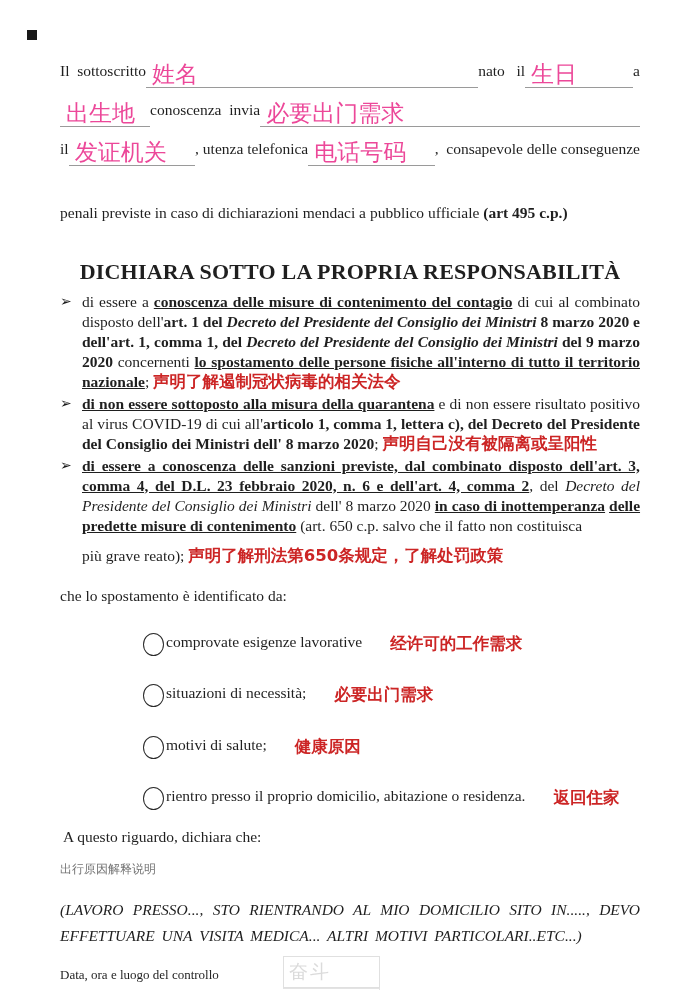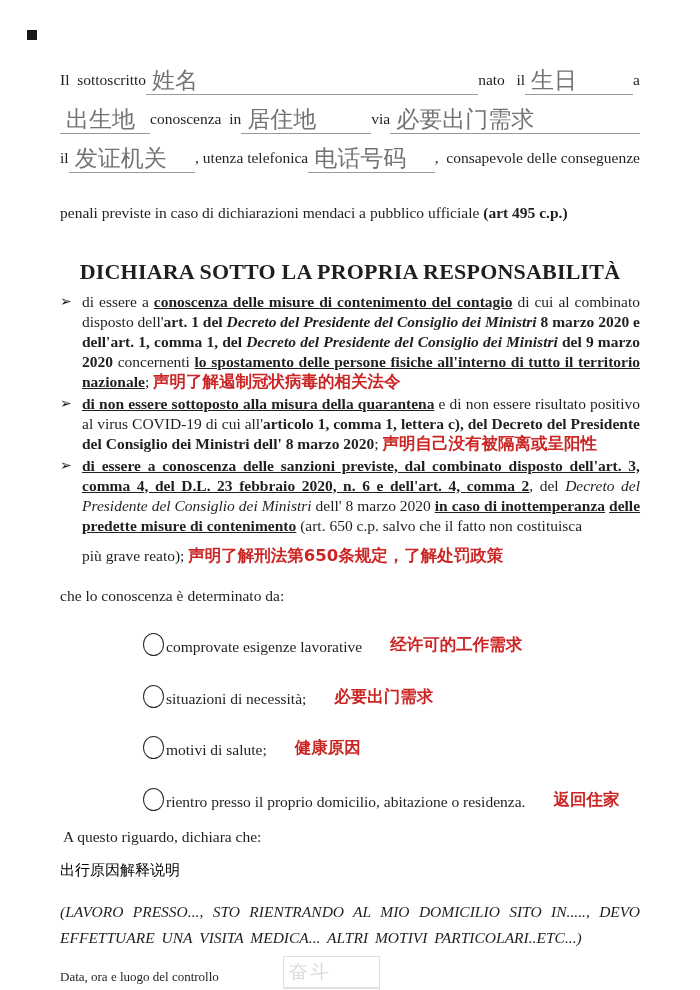--- a/index.html
+++ b/index.html
@@ -3,55 +3,55 @@
 <meta charset="utf-8">
 <style>
   html,body{margin:0;padding:0;background:#ffffff;}
   .page{
     position:relative; width:700px; height:990px; background:#fff; overflow:hidden;
     font-family:"Liberation Serif", serif; color:#1f1f1f;
   }
   .corner{position:absolute; left:27px; top:30px; width:10px; height:10px; background:#181818;}
   .content{padding:62px 60px 0 60px;}
   
-  .frow{display:flex; align-items:center; height:39px;}
+  .frow{display:flex; align-items:flex-start; height:39px;}
   .flabel{font-size:15.5px; white-space:pre; padding-bottom:3px;}
   .ffield{border-bottom:1px solid #9a9a9a; display:flex; align-items:flex-end;}
   .cjk-ph{
     font-family:"DejaVu Sans", sans-serif; font-size:23px; line-height:1.05;
-    padding:0 2px 1px 6px; white-space:nowrap; color:#737373;
+    padding:0 2px 1px 6px; white-space:nowrap; color:#ec4899;
   }
   .grow{flex:1 1 auto;}
   
   .line{font-size:15.5px; line-height:22.5px;}
   .b{font-weight:bold;}
   .i{font-style:italic;}
   .bi{font-weight:bold; font-style:italic;}
   .bu{font-weight:bold; text-decoration:underline;}
   .red{color:#cc2525; font-weight:bold; font-family:"DejaVu Sans", sans-serif; font-size:16.5px;}
   .title{
     margin-top:34px; text-align:center; font-weight:bold; font-size:22px; letter-spacing:.2px;
   }
   .bullet{display:flex; margin-top:2px;}
   .bmark{width:22px; flex:0 0 22px; font-size:14px; padding-top:1px; color:#1a1a1a;}
   .btext{flex:1 1 auto; text-align:justify; font-size:15.5px; line-height:20px;}
   .more-line{margin:9px 0 0 22px; font-size:15.5px;}
   .movement{margin-top:20px; font-size:15.5px;}
   
   .opts{margin:11px 0 0 83px;}
-  .opt{display:flex; align-items:flex-end; height:23.5px;margin-top:28px;}
+  .opt{display:flex; align-items:flex-start; height:23.5px;margin-top:28px;}
   .circle{
     width:19px; height:21px; border:1.7px solid #2b2b2b; border-radius:50%;
     flex:0 0 19px; margin-right:2px; background:#fff;
   }
   .opt-label{font-size:15.5px;}
   .opt-note{margin-left:28px;}
   
   .regard{margin-top:17px; font-size:15.5px; padding-left:3px;}
-  .cn-black{font-family:"DejaVu Sans", sans-serif; font-size:15px; color:#000000;}
+  .cn-black{font-family:"DejaVu Sans", sans-serif; font-size:12px; color:#737373;}
   .regard-cn{margin-top:15px;}
   .examples{
     margin-top:19px; font-style:italic; font-size:15.5px; line-height:26px;
     text-align:justify; word-spacing:3px;
   }
   .control{margin-top:18px; font-size:13px;}
   .control-cn{margin-top:13px;}
   
   .wm{
     position:absolute; left:283px; top:956px; display:flex; align-items:stretch;
@@ -80,23 +80,20 @@
           <span class="cjk-ph">生日</span>
         </span>
       <span class="flabel">a</span>
     </div>
 
     <div class="frow">
       <span class="ffield" style="width:90px">
           <span class="cjk-ph">出生地</span>
         </span>
       <span class="flabel">conoscenza  in</span>
-      <span class="ffield" style="width:130px">
-          <span class="cjk-ph">居住地</span>
-        </span>
       <span class="flabel">via</span>
       <span class="ffield grow">
           <span class="cjk-ph">必要出门需求</span>
         </span>
     </div>
 
 
     <div class="frow">
       <span class="flabel">il</span>
       <span class="ffield" style="width:128px">
@@ -122,21 +119,21 @@
         <span class="bmark">➢</span>
         <span class="btext"><span class="bu">di non essere sottoposto alla misura della quarantena</span><span> e di non essere risultato positivo al virus COVID-19 di cui all'</span><span class="b">articolo 1, comma 1, lettera c), del Decreto del Presidente del Consiglio dei Ministri dell' 8 marzo 2020</span><span>;  </span><span class="red">声明自己没有被隔离或呈阳性</span></span>
       </div>
       <div class="bullet">
         <span class="bmark">➢</span>
         <span class="btext"><span class="bu">di essere a conoscenza delle sanzioni previste, dal combinato disposto dell'art. 3, comma 4, del D.L. 23 febbraio 2020, n. 6 e dell'art. 4, comma 2</span><span>, del </span><span class="i">Decreto del Presidente del Consiglio dei Ministri</span><span> dell' 8 marzo 2020 </span><span class="bu">in caso di inottemperanza</span><span> </span><span class="bu">delle predette misure di contenimento</span><span> (art. 650 c.p. salvo che il fatto non costituisca</span></span>
       </div>
       <div class="more-line"><span>più grave reato);   </span><span class="red">声明了解刑法第650条规定，了解处罚政策</span></div>
     </div>
 
-    <div class="movement">che lo conoscenza è determinato da:</div>
+    <div class="movement">che lo spostamento è identificato da:</div>
 
     <div class="opts">
       <div class="opt">
         <span class="circle"></span>
         <span class="opt-label">comprovate esigenze lavorative</span>
         <span class="red opt-note">经许可的工作需求</span>
       </div>
       <div class="opt">
         <span class="circle"></span>
         <span class="opt-label">situazioni di necessità;</span>

